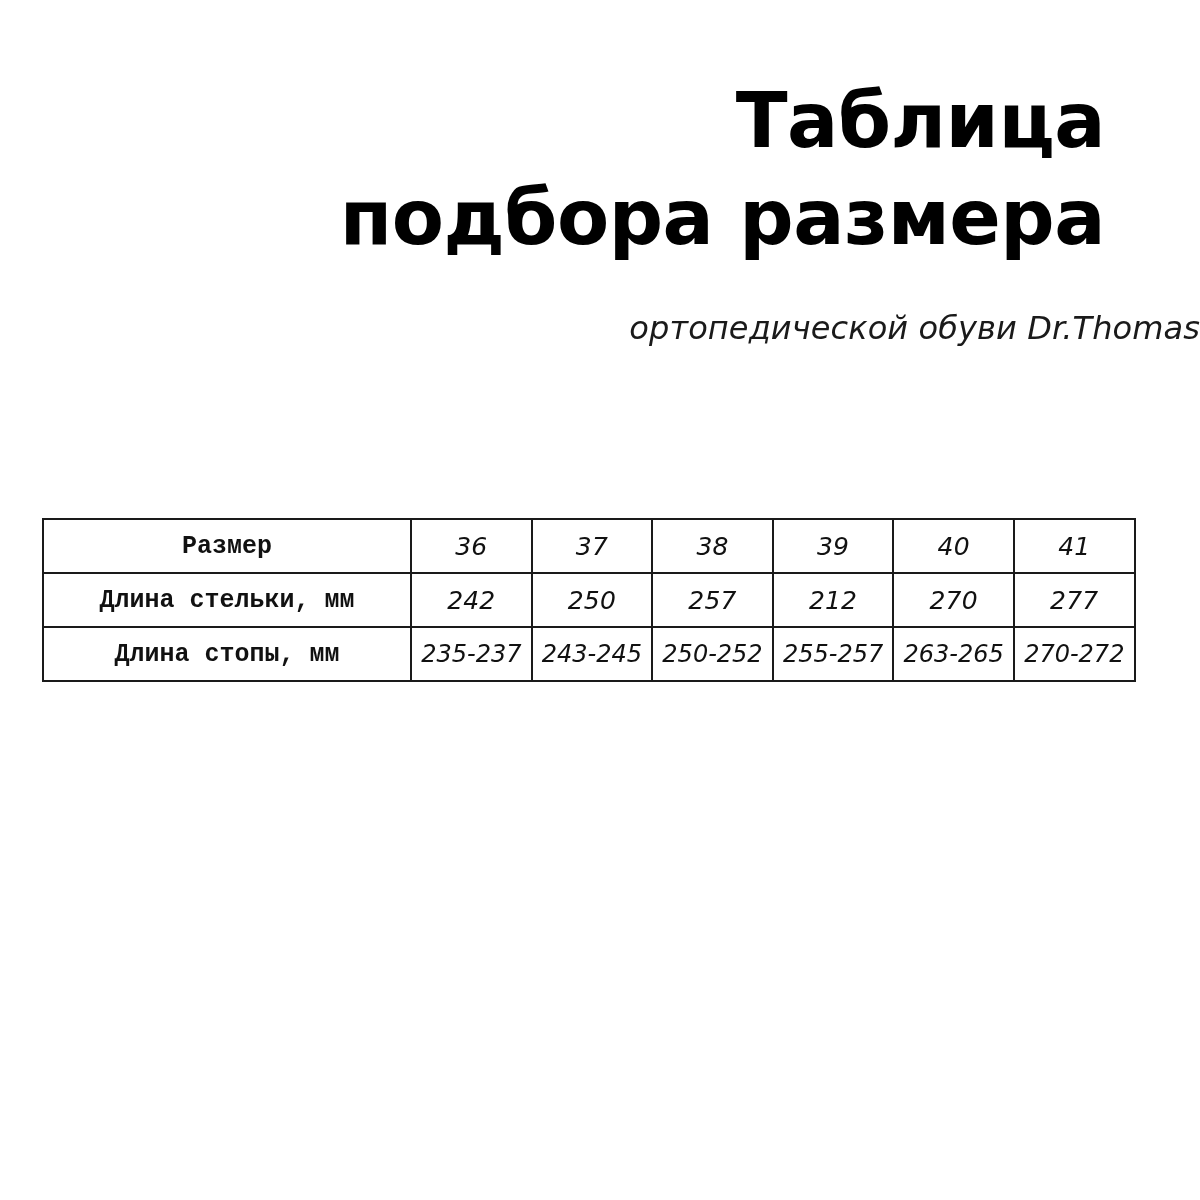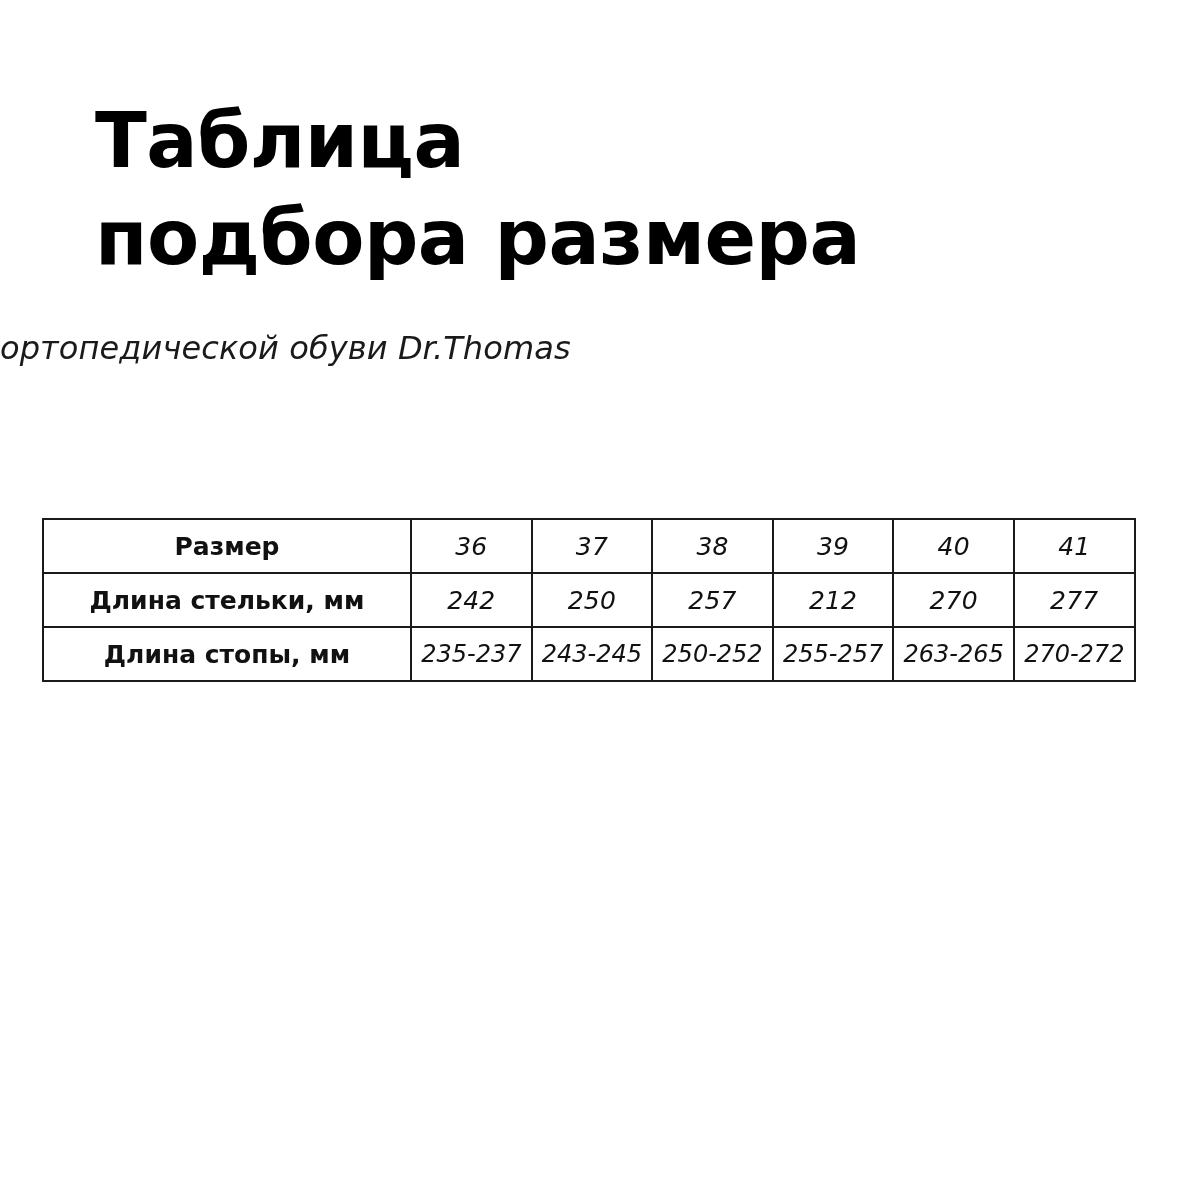--- a/index.html
+++ b/index.html
@@ -14,22 +14,22 @@
     color: #111111;
     overflow: hidden;
   }
   .page {
     width: 1200px;
     height: 1200px;
     position: relative;
     box-sizing: border-box;
   }
   .title-block {
-    padding-top: 92px;
-    text-align: left;
+    padding-top: 72px;
+    text-align: right;
   }
   .title {
     font-size: 76px;
     font-weight: 700;
     line-height: 1.28;
     letter-spacing: -0.5px;
     color: #000000;
     margin: 0 auto;
     max-width: 1010px;
   }
@@ -59,20 +59,21 @@
     height: 54px;
     font-size: 25px;
     color: #111111;
     padding: 0 4px;
     box-sizing: border-box;
   }
   table.size-table td.row-head {
     font-weight: 700;
     font-size: 25px;
     width: 368px;
+    font-family: Liberation Mono, monospace;
   }
   table.size-table td.cell {
     font-weight: 400;
     width: 120.6px;
     letter-spacing: 0.2px;
     font-style: italic;
   }
   
   table.size-table tr.row-foot td.cell {
     font-size: 24px;

